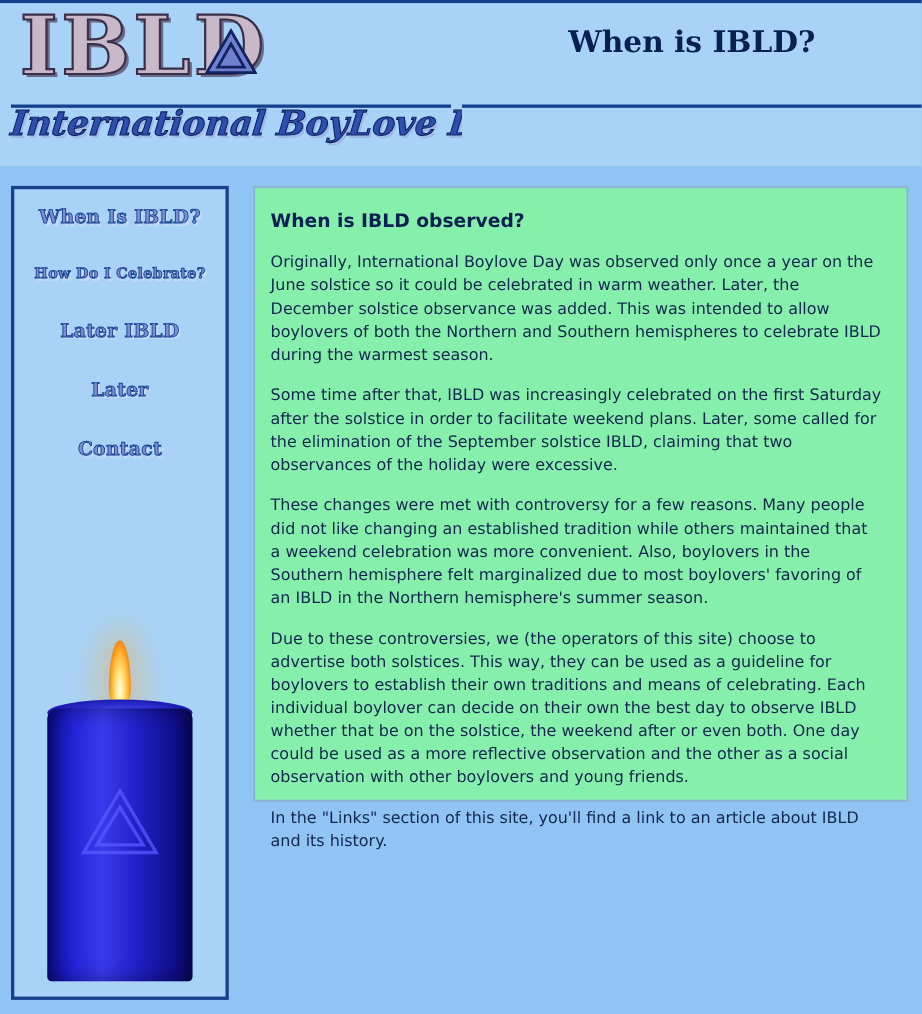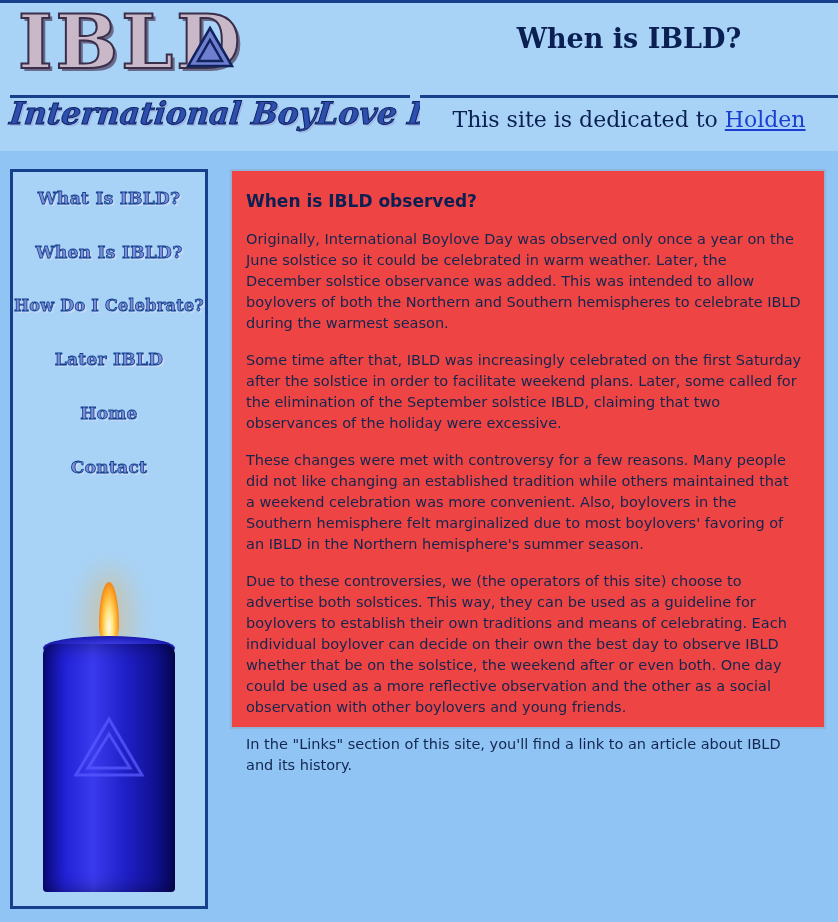--- a/index.html
+++ b/index.html
@@ -141,21 +141,21 @@
     font-weight: bold;
     font-size: 17px;
     color: #7C8FD8;
     -webkit-text-stroke: 0.8px #16408c;
     text-shadow: 2px 2px 0 #c7d9f5;
     margin: 0 0 34px 0;
     cursor: pointer;
     text-decoration: none;
     letter-spacing: 0.3px;
   }
-  .nav-item.small { font-size: 16px; }
+  .nav-item.small { font-size: 13px; }
 
   .candle-area {
     position: absolute;
     bottom: 4px;
     left: 0;
     right: 0;
     height: 320px;
   }
   .flame {
     position: absolute;
@@ -204,21 +204,21 @@
     transform: translateX(-50%);
     top: 132px;
     width: 74px;
     height: 66px;
   }
 
   
   .content {
     flex: 1;
     margin-left: 22px;
-    background: #ef4444;
+    background: #86efac;
     border: 2px solid #8fb4d8;
     box-sizing: border-box;
     padding: 20px 22px 24px 14px;
     height: 560px;
   }
   .content h2 {
     margin: 0 0 18px 0;
     font-size: 17px;
     font-family: "DejaVu Sans", sans-serif;
     color: #0a1f52;
@@ -244,35 +244,31 @@
         <polygon points="24,3 46,41 2,41" fill="#6f7fd0" stroke="#12225e" stroke-width="2.5"></polygon>
         <polygon points="24,15 36,36 12,36" fill="none" stroke="#12225e" stroke-width="2.5"></polygon>
       </svg>
       <div class="logo-rule"></div>
       <div class="logo-sub">International BoyLove Day</div>
     </div>
 
     <div class="header-right">
       <div class="title-main">When is IBLD?</div>
       <div class="header-divider"></div>
-      <div class="dedication">
-        <span>This site is dedicated to </span><a href="#">Holden</a>
-      </div>
     </div>
 
   </div>
 
   <div class="body-wrap">
 
     <div class="sidebar">
-      <a class="nav-item" href="#">What Is IBLD?</a>
       <a class="nav-item" href="#">When Is IBLD?</a>
       <a class="nav-item small" href="#">How Do I Celebrate?</a>
       <a class="nav-item" href="#">Later IBLD</a>
-      <a class="nav-item" href="#">Home</a>
+      <a class="nav-item" href="#">Later</a>
       <a class="nav-item" href="#">Contact</a>
 
       <div class="candle-area">
         <div class="flame"></div>
         <div class="wick"></div>
         <div class="candle-top"></div>
         <div class="candle-body"></div>
         <svg class="candle-emblem" viewBox="0 0 74 66">
           <polygon points="37,5 70,61 4,61" fill="none" stroke="#5a5aff" stroke-width="3" opacity="0.75"></polygon>
           <polygon points="37,20 58,54 16,54" fill="none" stroke="#5a5aff" stroke-width="3" opacity="0.75"></polygon>

